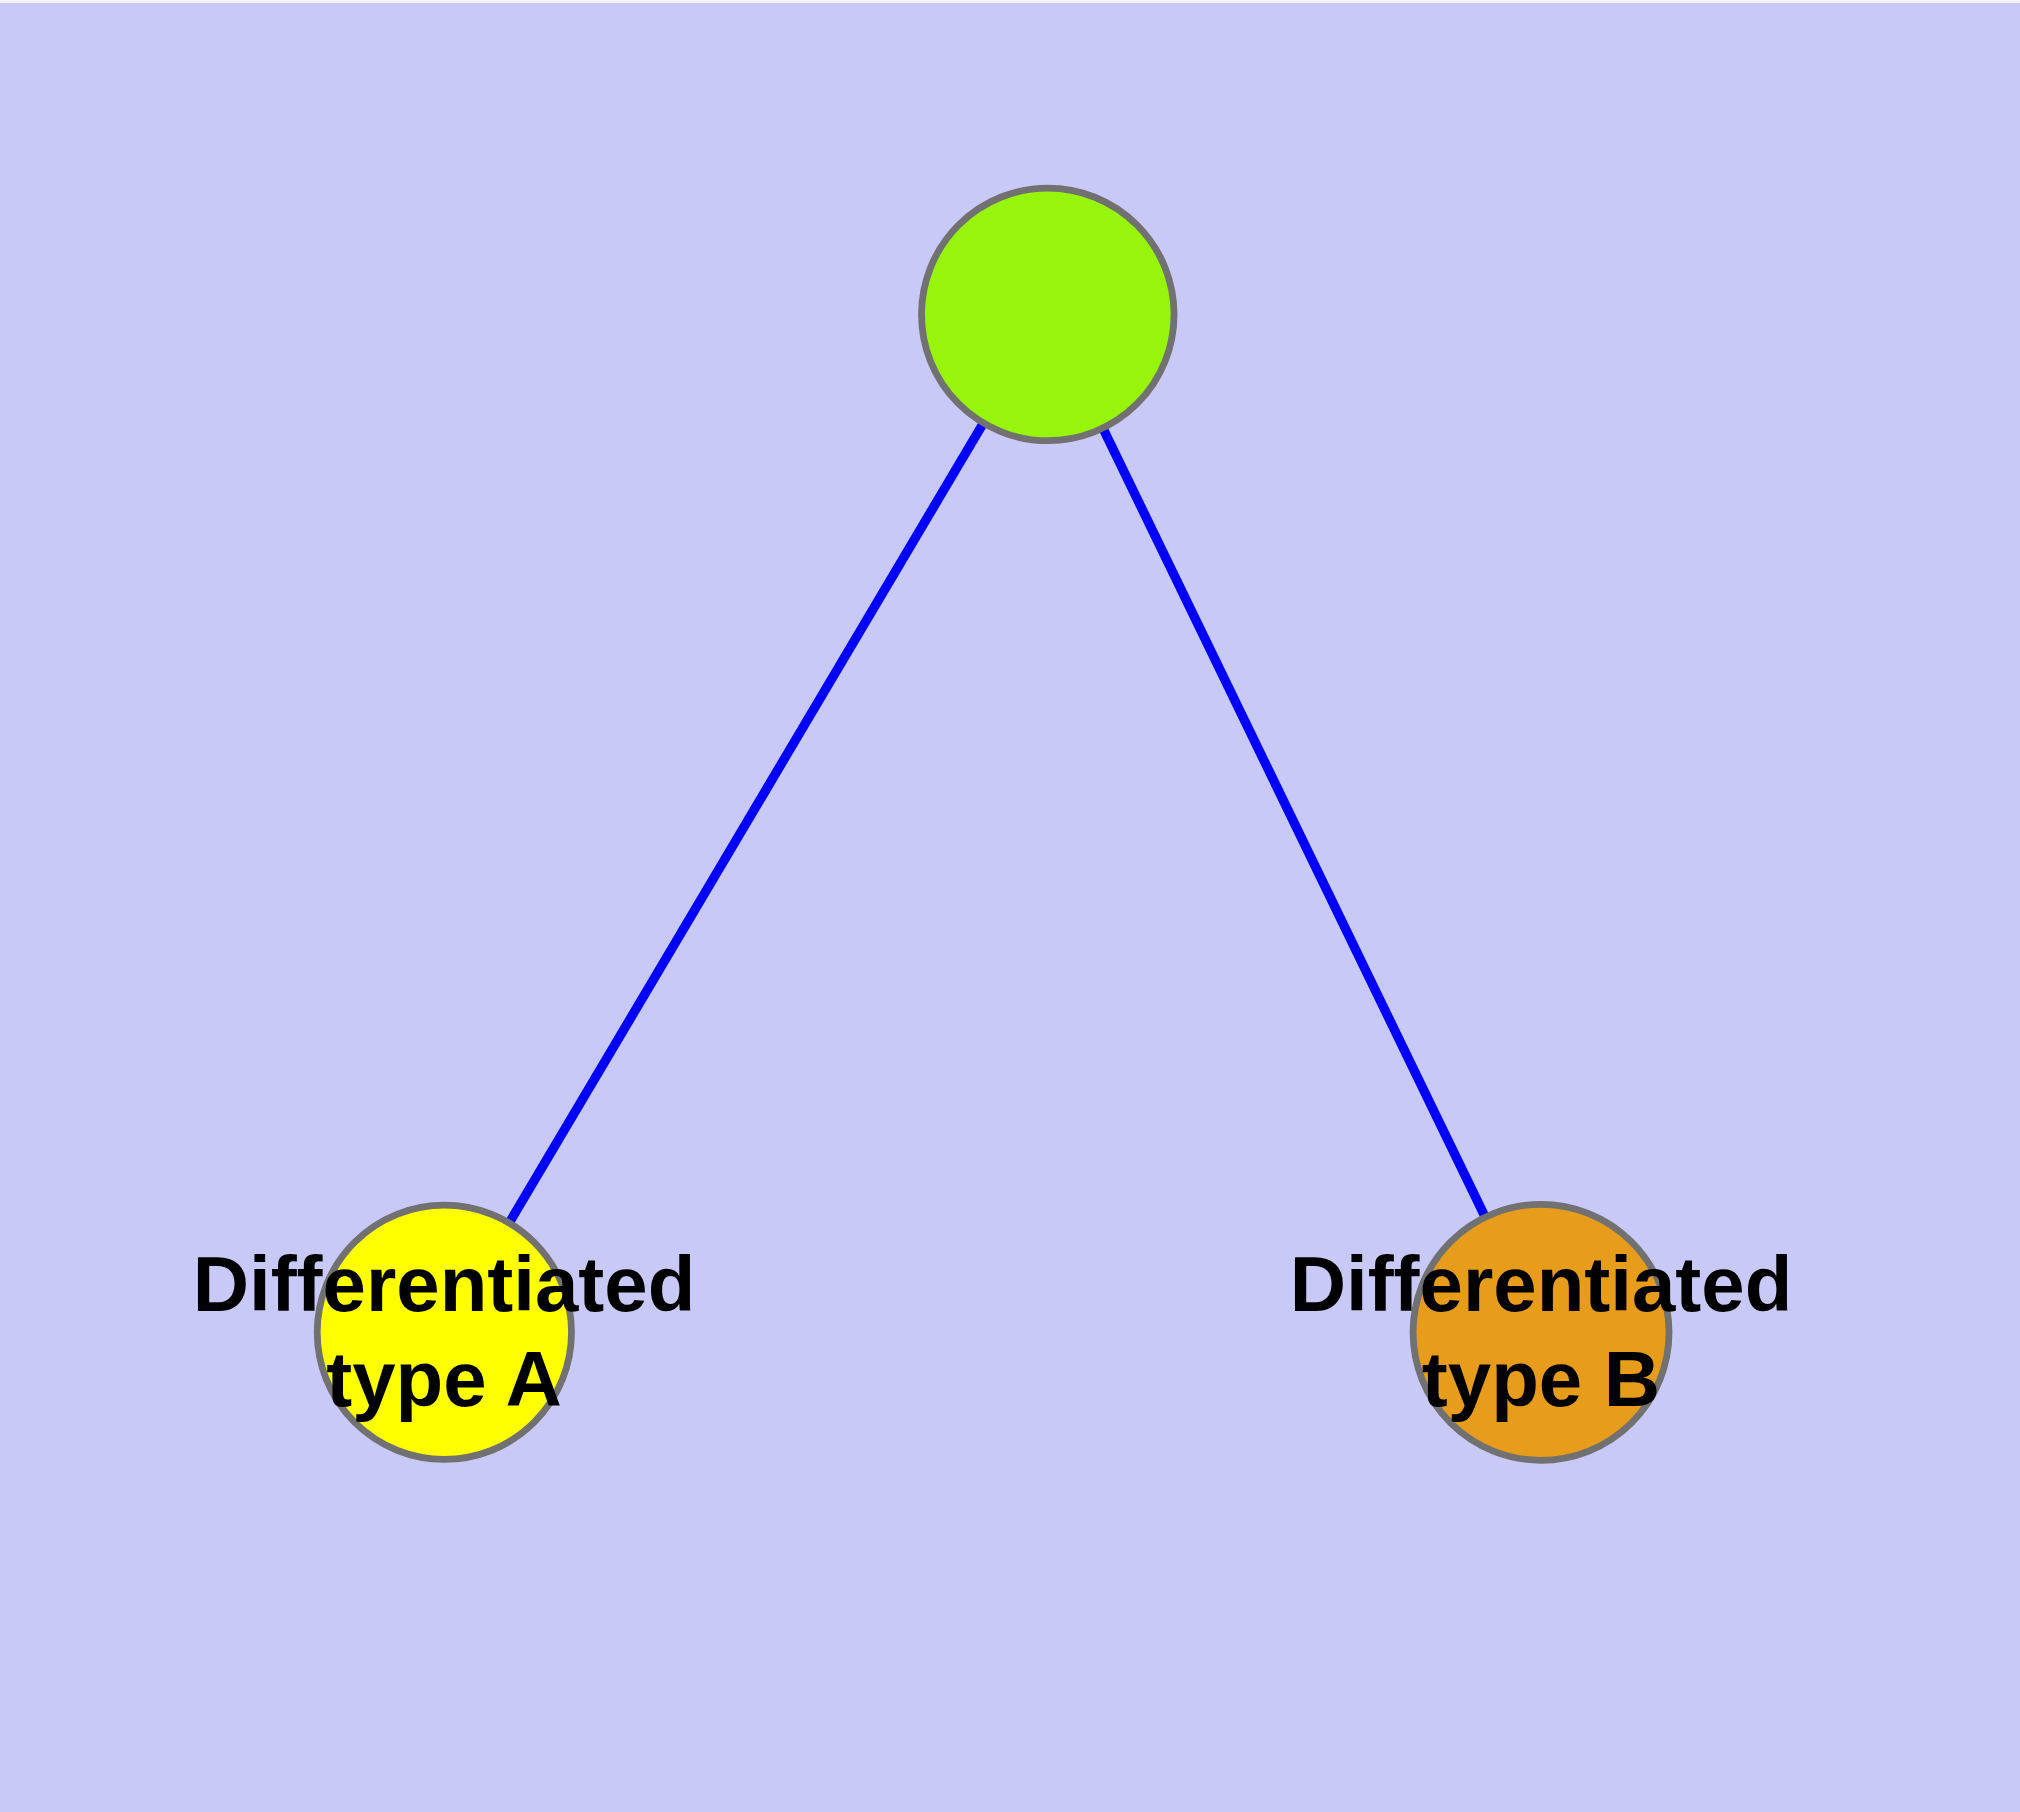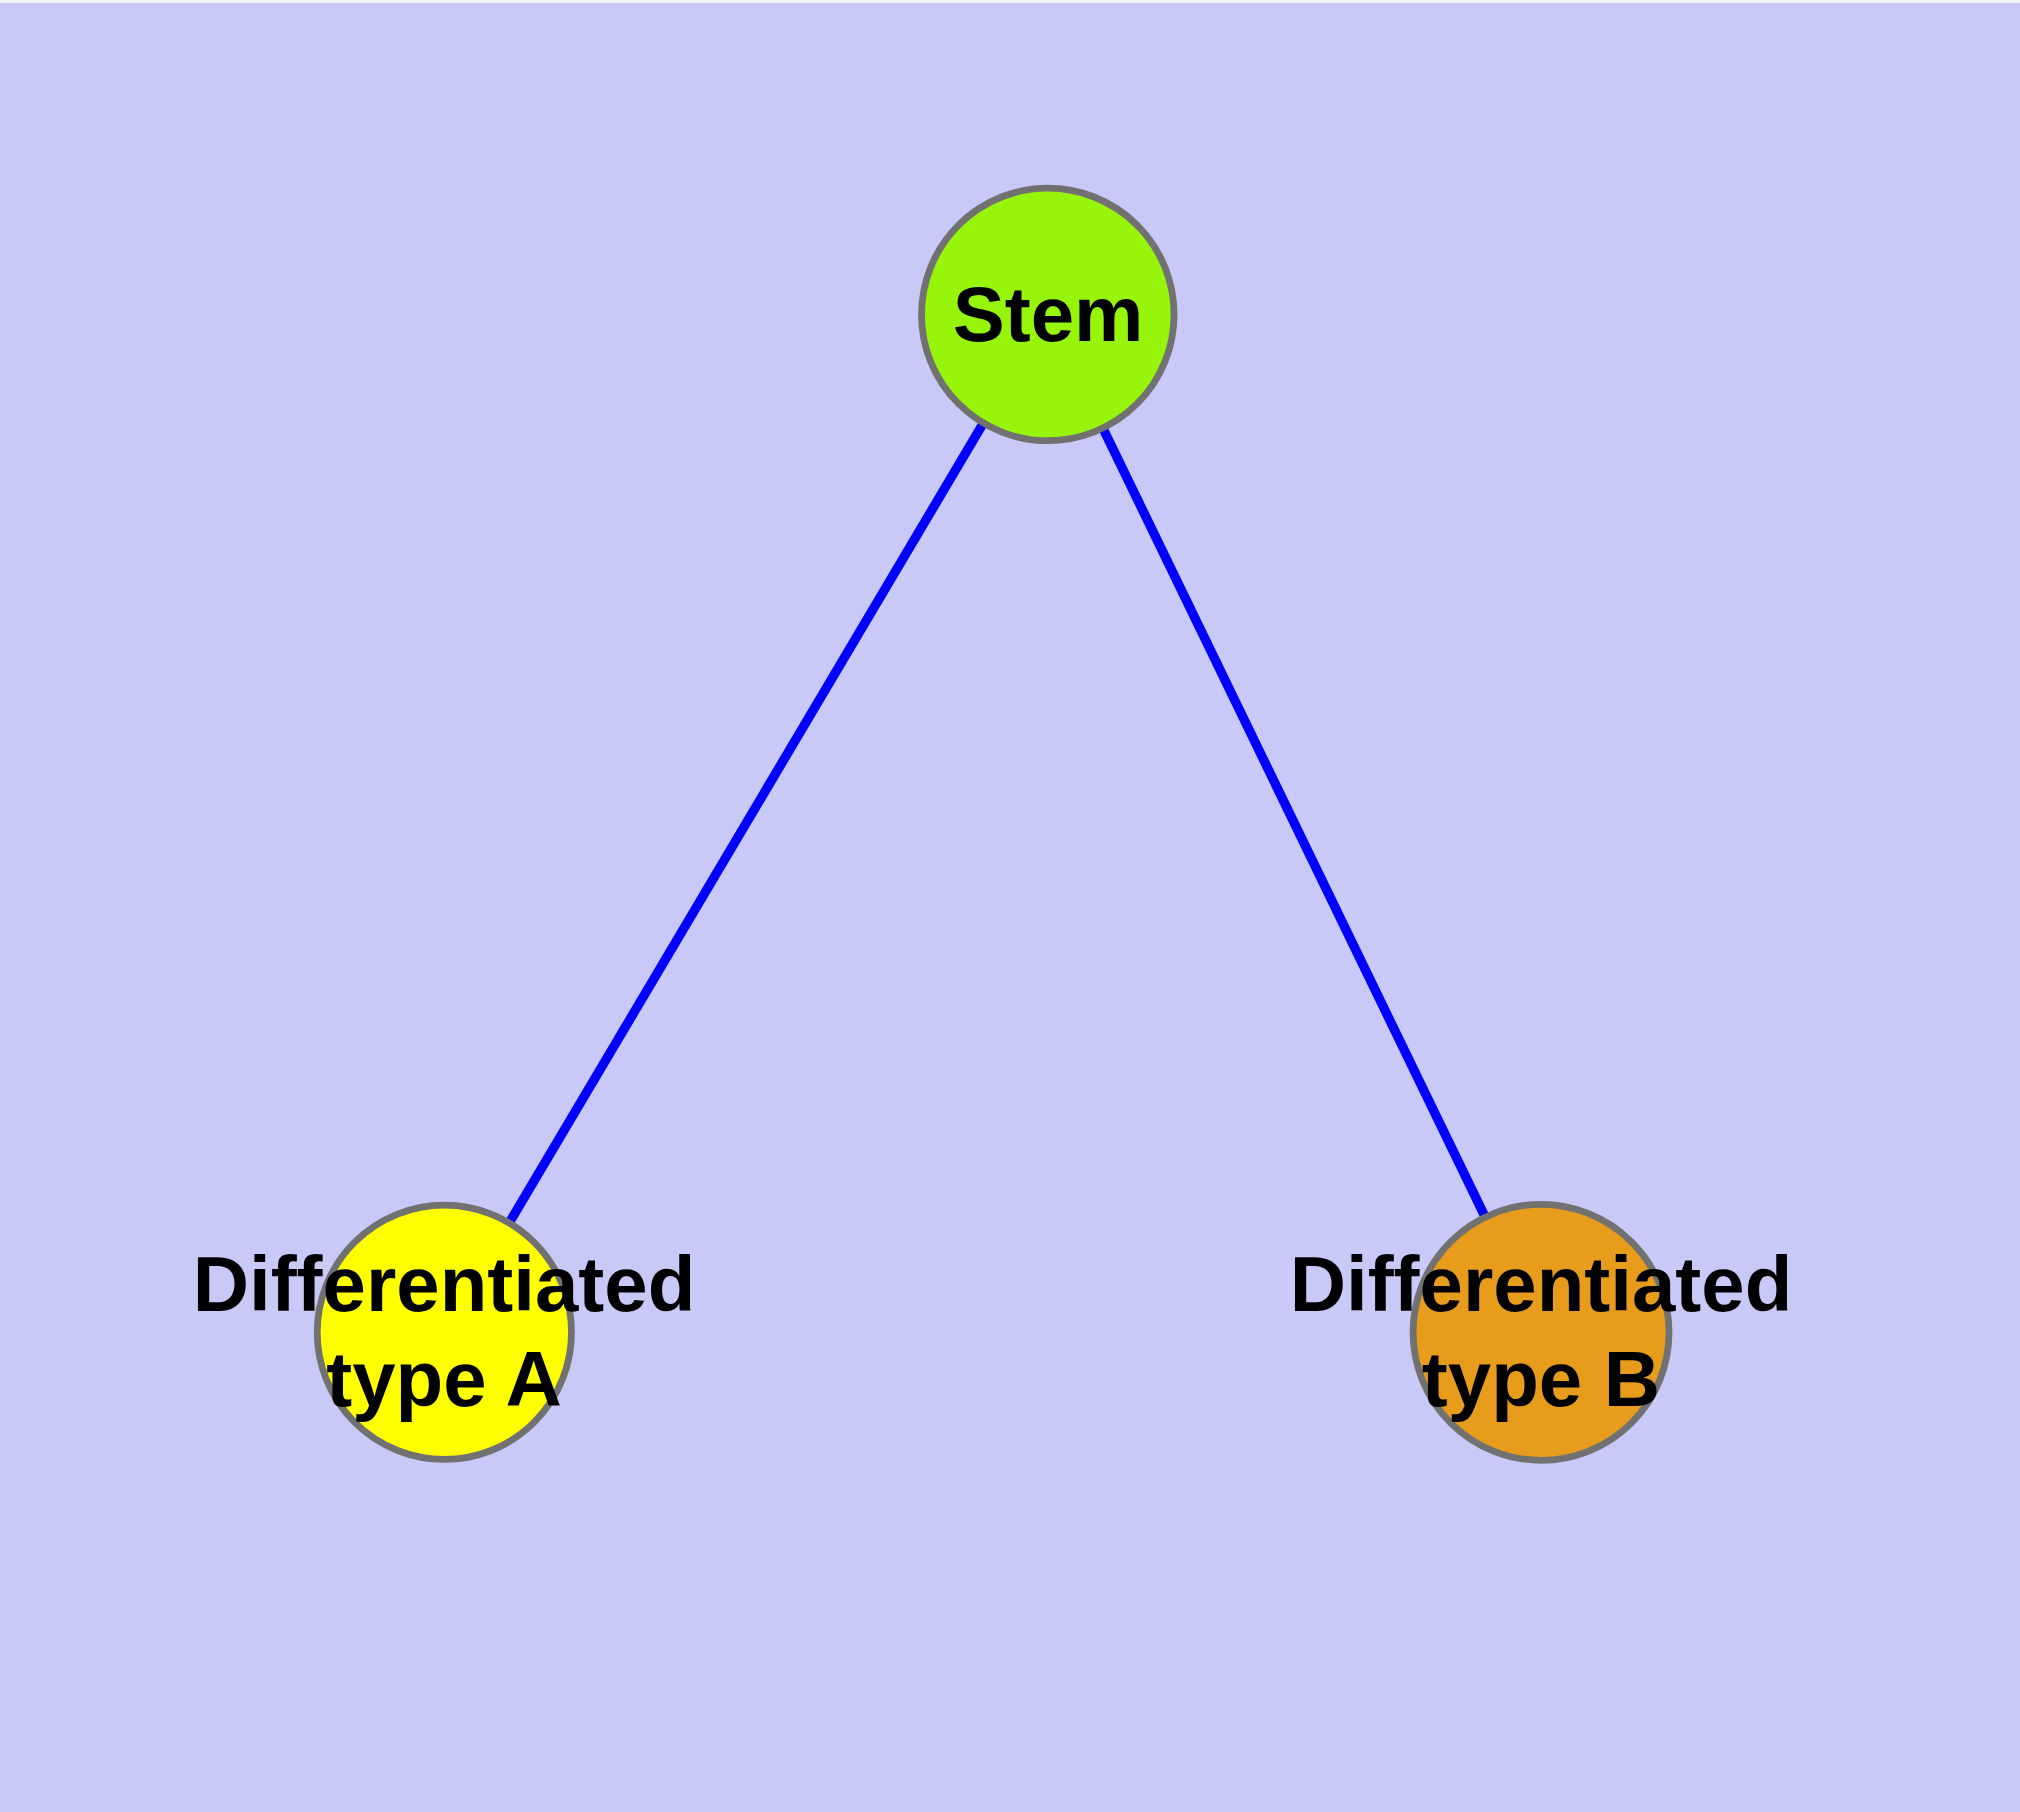--- a/index.html
+++ b/index.html
@@ -53,20 +53,19 @@
   <svg class="diagram-svg" viewBox="0 0 2384 2138">
 
     <line x1="1236" y1="371" x2="524" y2="1572" stroke="#0000FC" stroke-width="11"></line>
     <line x1="1236" y1="371" x2="1818" y2="1572" stroke="#0000FC" stroke-width="11"></line>
 
     <circle cx="1236" cy="371" r="149" fill="#96F50A" stroke="#717171" stroke-width="8"></circle>
     <circle cx="524" cy="1572" r="150" fill="#FFFF00" stroke="#717171" stroke-width="8"></circle>
     <circle cx="1818" cy="1572" r="151" fill="#E89C1C" stroke="#717171" stroke-width="8"></circle>
   </svg>
 
-  <div class="node-label" style="left: 1048px; top: 314px;">Stem</div>
   <div class="node-label" style="left: 444px; top: 1332px;">Differentiated
 type A</div>
   <div class="node-label" style="left: 1541px; top: 1332px;">Differentiated
 type B</div>
 
 </div>
 
 
 </body></html>

